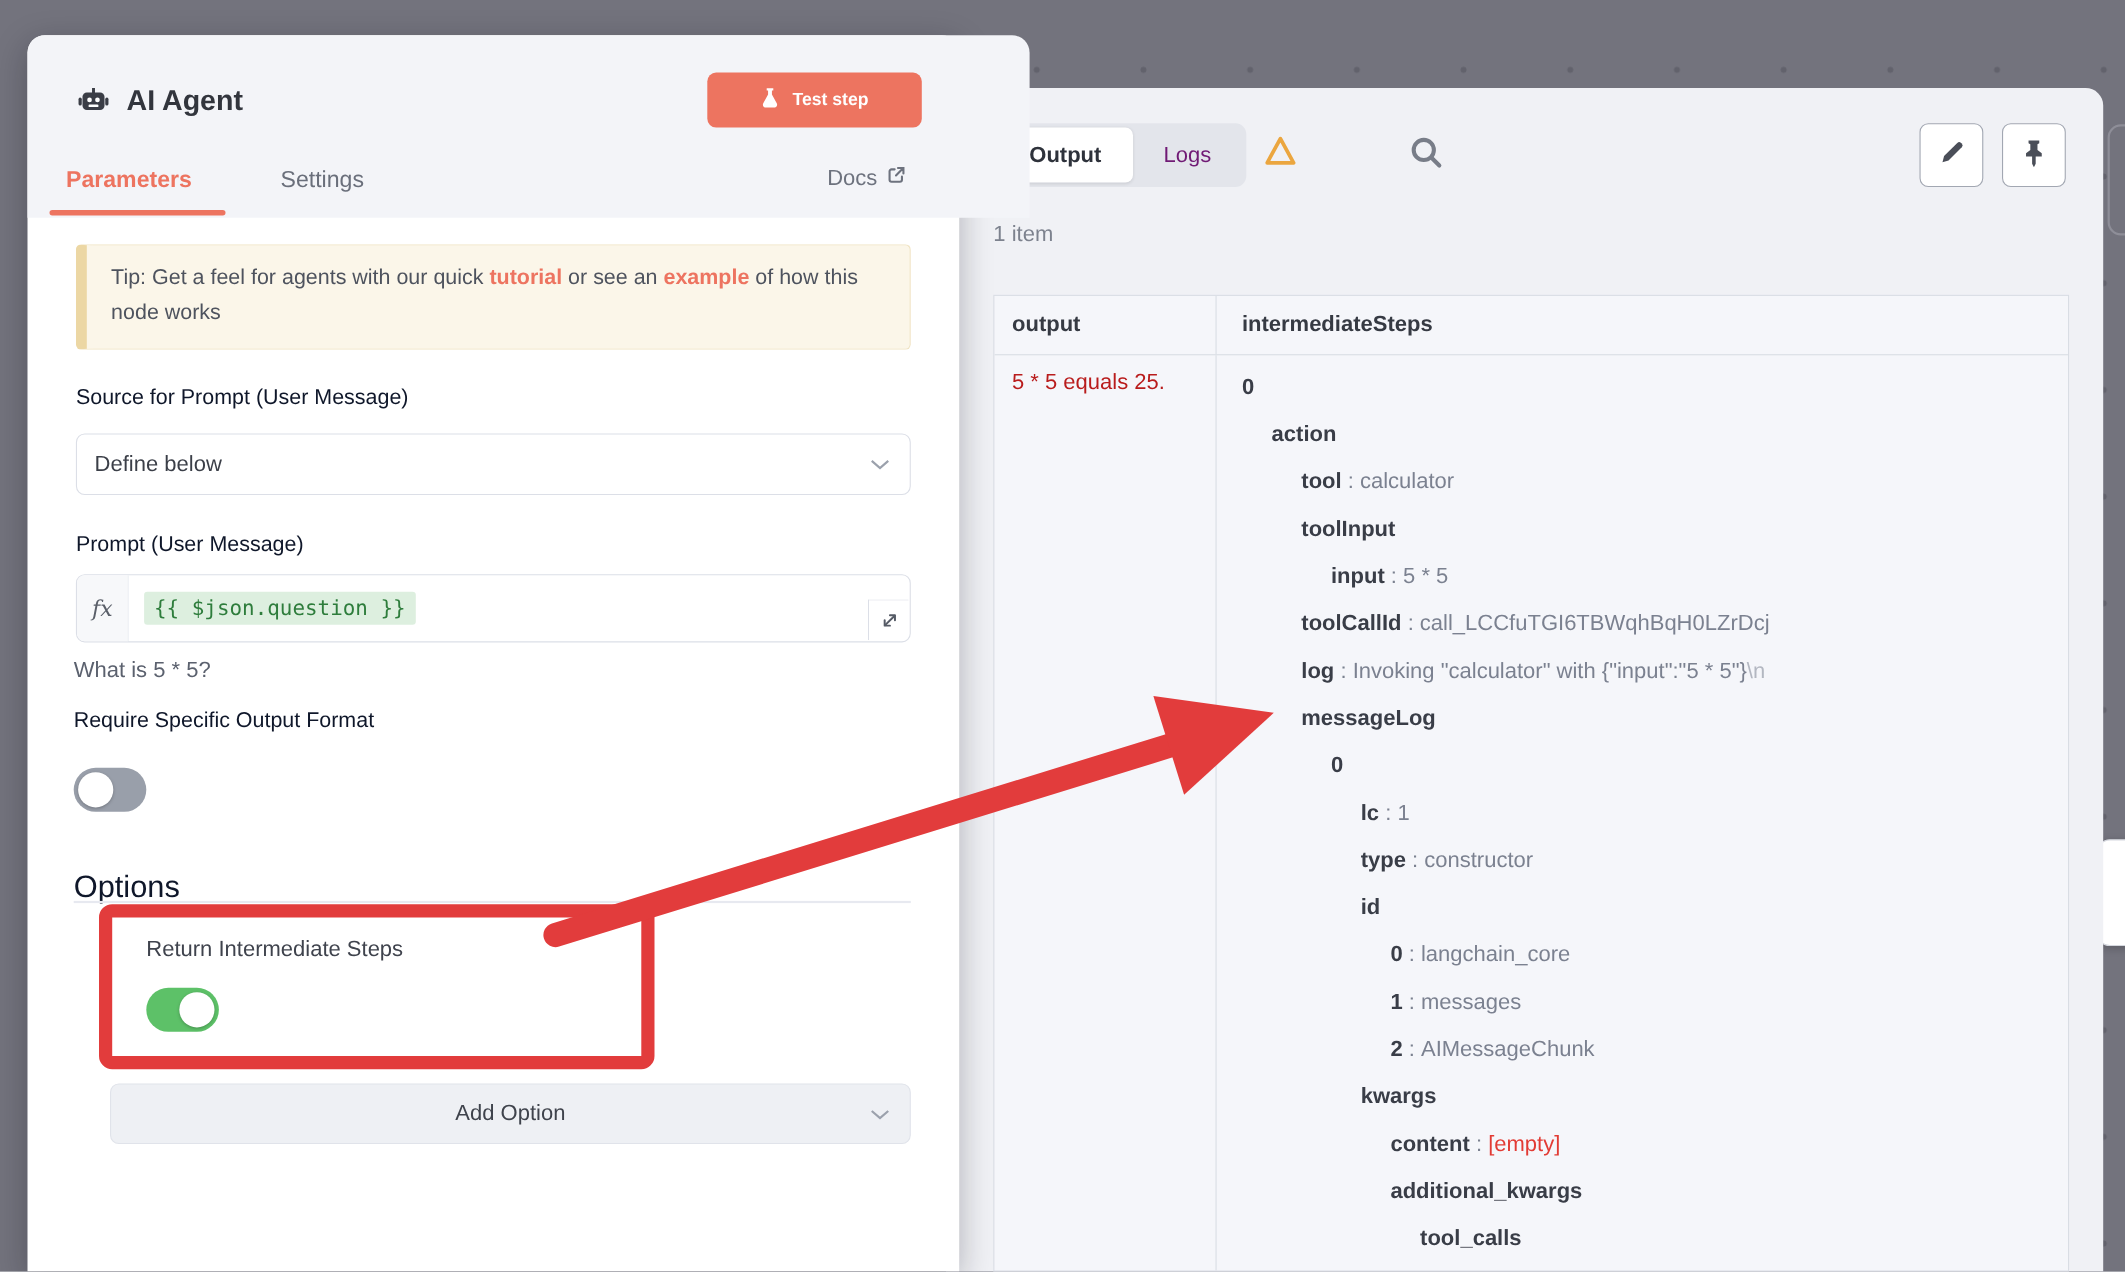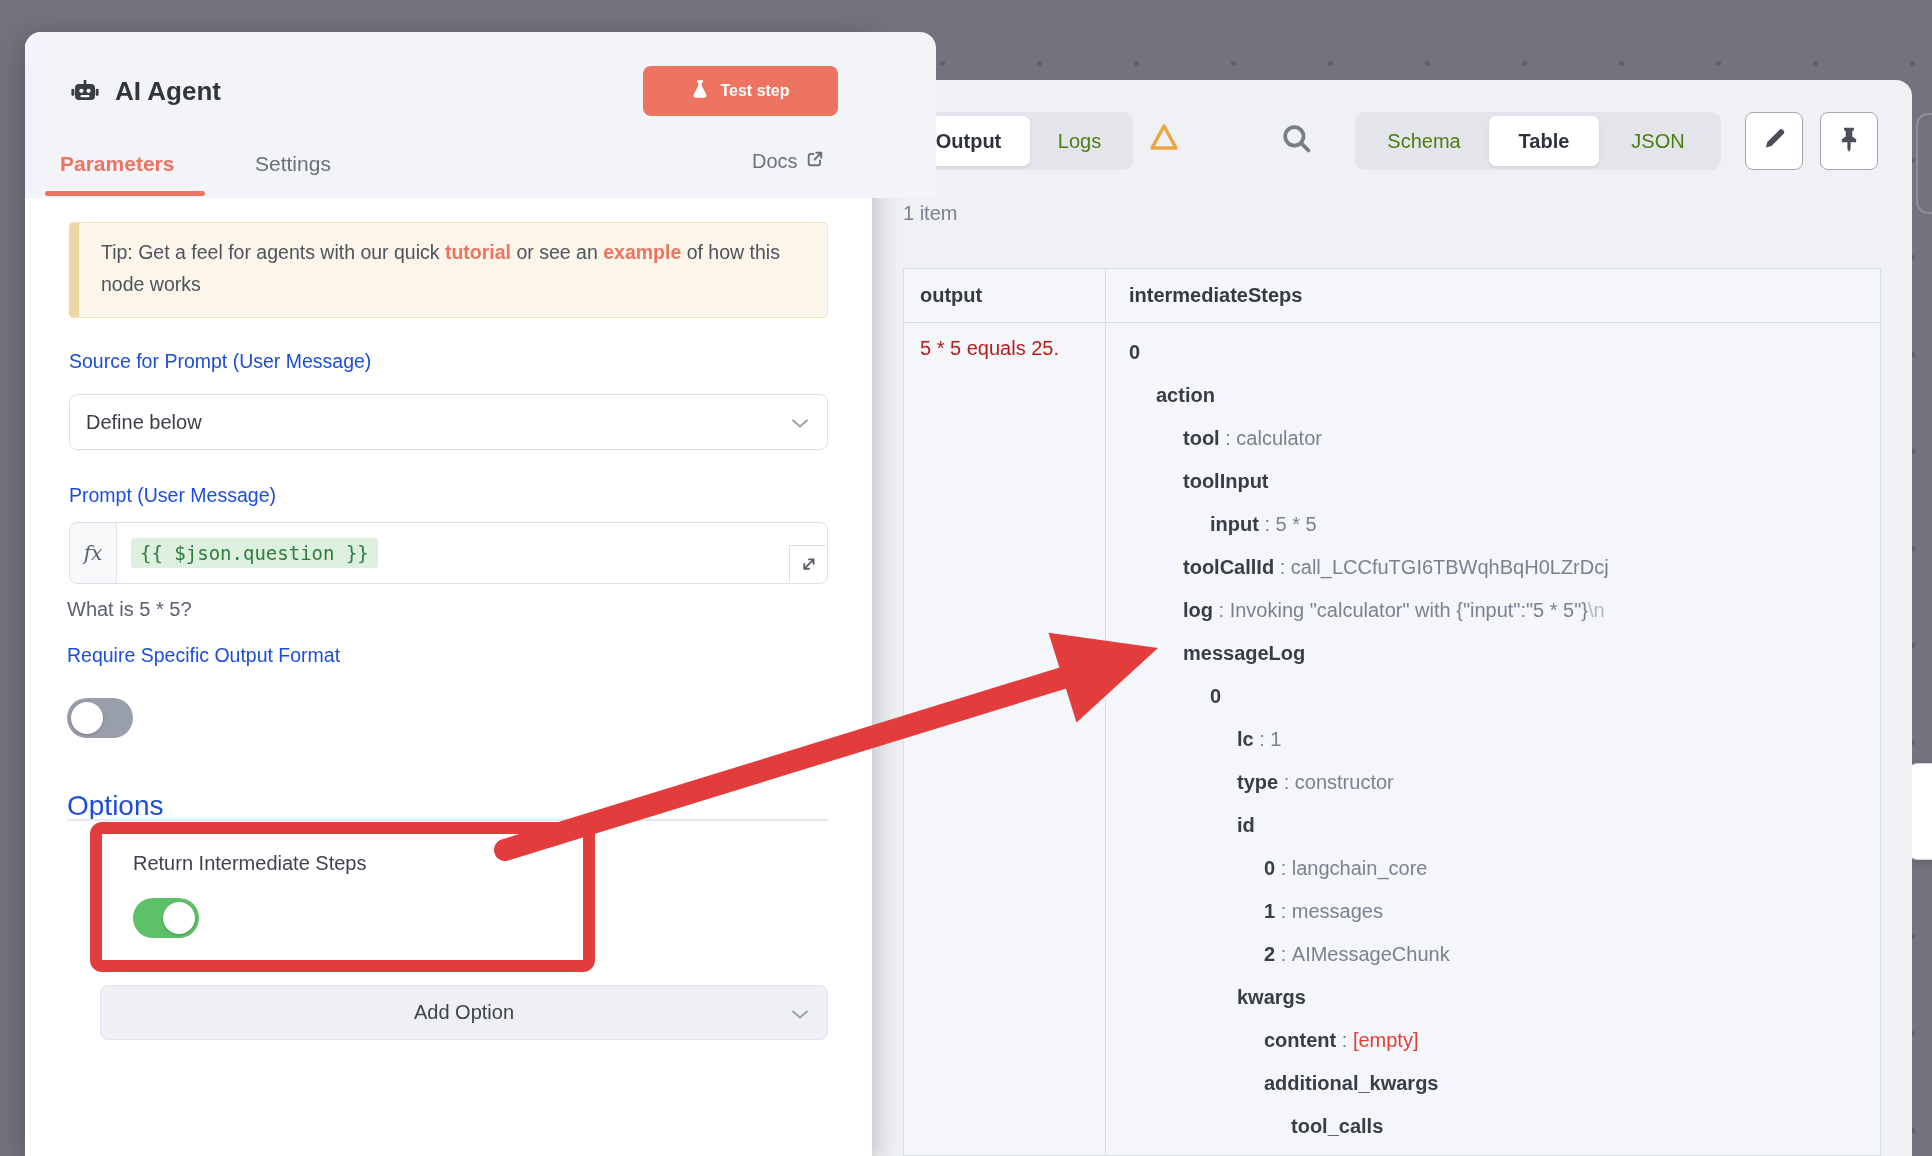--- a/index.html
+++ b/index.html
@@ -19,21 +19,21 @@
   .node-ghost{position:absolute;left:1916px;top:113px;width:60px;height:97px;
     border:2px solid #8e8e98;border-radius:12px;z-index:1;}
   .side-tab{position:absolute;left:1906px;top:763px;width:46px;height:95px;background:#ffffff;
     border:1px solid #d5d8df;border-radius:12px 0 0 12px;z-index:1;box-shadow:0 2px 8px rgba(0,0,0,.18);}
 
   
   .rpanel{position:absolute;left:860px;top:80px;width:1052px;height:1076px;
     background:#f0f1f5;border-radius:16px 16px 0 0;z-index:1;}
   .seg{position:absolute;display:flex;background:#e3e5eb;border-radius:10px;padding:4px;height:58px;box-sizing:border-box;}
   .seg .segitem{display:flex;align-items:center;justify-content:center;border-radius:7px;
-    font-size:20px;color:#4d7c0f;cursor:pointer;}
+    font-size:20px;color:#701a75;cursor:pointer;}
   .seg .segitem.active{background:#ffffff;color:#2e323b;font-weight:600;box-shadow:0 1px 3px rgba(30,30,40,.12);}
   .seg1{left:43px;top:32px;}
   .seg1 .s-output{width:123px;}
   .seg1 .s-logs{width:99px;}
   .seg2{left:495px;top:32px;}
   .seg2 .s-schema{width:130px;}
   .seg2 .s-table{width:110px;}
   .seg2 .s-json{width:118px;}
   .warn-icon{position:absolute;left:288px;top:42px;}
   .search-icon{position:absolute;left:422px;top:44px;cursor:pointer;}
@@ -77,21 +77,21 @@
   .tab-underline{position:absolute;left:20px;top:159px;width:160px;height:5px;border-radius:3px;
     background:var(--accent);}
   .docs-link{position:absolute;left:727px;top:118px;font-size:20px;color:#6d727e;cursor:pointer;
     display:flex;align-items:center;gap:8px;}
 
   .tipbox{position:absolute;left:44px;top:190px;width:759px;height:96px;box-sizing:border-box;
     background:#fbf6e9;border:1px solid #efe2c1;border-left:10px solid #ecd7a4;border-radius:5px;
     padding:13px 24px 0 22px;font-size:19.5px;line-height:32px;color:#4e535e;}
   .tiplink{color:var(--accent);font-weight:700;cursor:pointer;}
 
-  .fieldlabel{position:absolute;font-size:19.5px;color:#1d4ed8;}
+  .fieldlabel{position:absolute;font-size:19.5px;color:#0f172a;}
   .lbl-source{left:44px;top:318px;}
   .lbl-prompt{left:44px;top:452px;}
   .lbl-require{left:42px;top:612px;text-align:center;}
   .lbl-options{left:42px;top:758px;font-size:28px;}
 
   .select1{position:absolute;left:44px;top:362px;width:759px;height:56px;box-sizing:border-box;
     background:#fff;border:1.5px solid #dcdfe7;border-radius:8px;display:flex;align-items:center;
     padding-left:16px;font-size:20px;color:#3b3f48;cursor:pointer;}
   .select1 .chev,.addopt .chev{position:absolute;right:18px;top:50%;transform:translateY(-50%);}
 
@@ -148,25 +148,20 @@
     </svg>
   </div>
 
   <div class="search-icon">
     <svg width="30" height="30" viewBox="0 0 17 17">
       <circle cx="7" cy="7" r="5.2" fill="none" stroke="#787d88" stroke-width="2.1"></circle>
       <line x1="11" y1="11" x2="15" y2="15" stroke="#787d88" stroke-width="2.1" stroke-linecap="round"></line>
     </svg>
   </div>
 
-  <div class="seg seg2">
-    <div class="segitem s-schema">Schema</div>
-    <div class="segitem s-table active">Table</div>
-    <div class="segitem s-json">JSON</div>
-  </div>
 
   <div class="sqbtn btn-edit">
     <span>
       <svg width="26" height="26" viewBox="0 0 16 16">
         <path d="M3 13.2l.9-3.4L11.3 2.4a1.5 1.5 0 0 1 2.1 0l.4.4a1.5 1.5 0 0 1 0 2.1L6.4 12.3 3 13.2z" fill="#4a4e58"></path>
       </svg>
     </span>
   </div>
   <div class="sqbtn btn-pin">
     <span>

